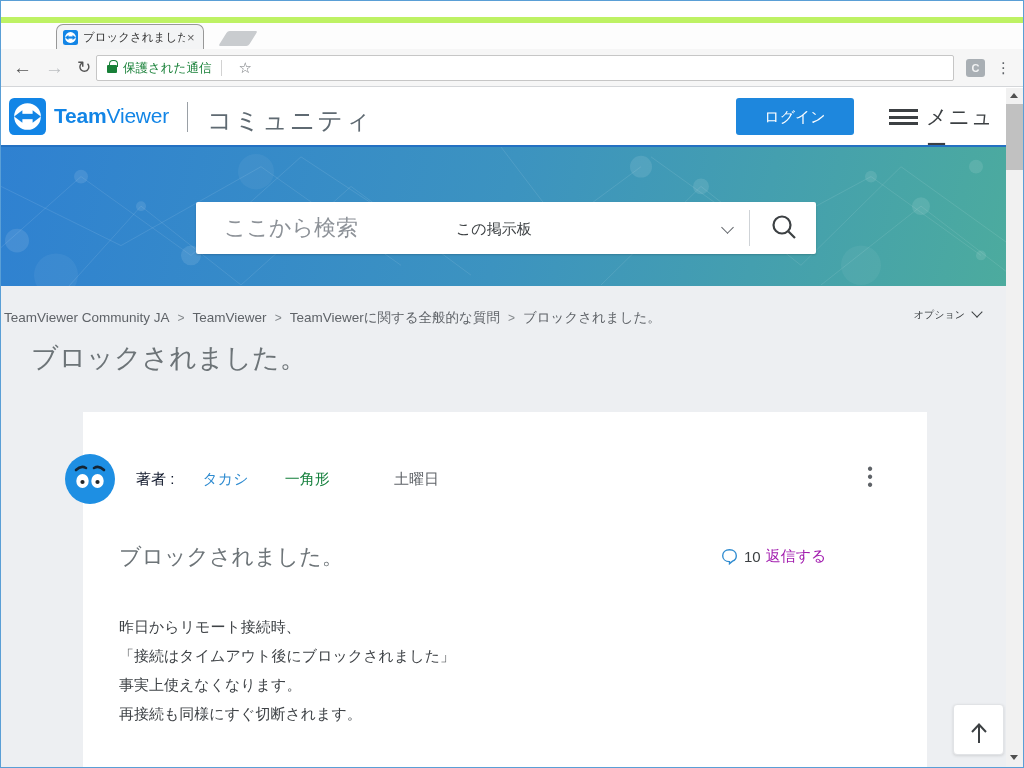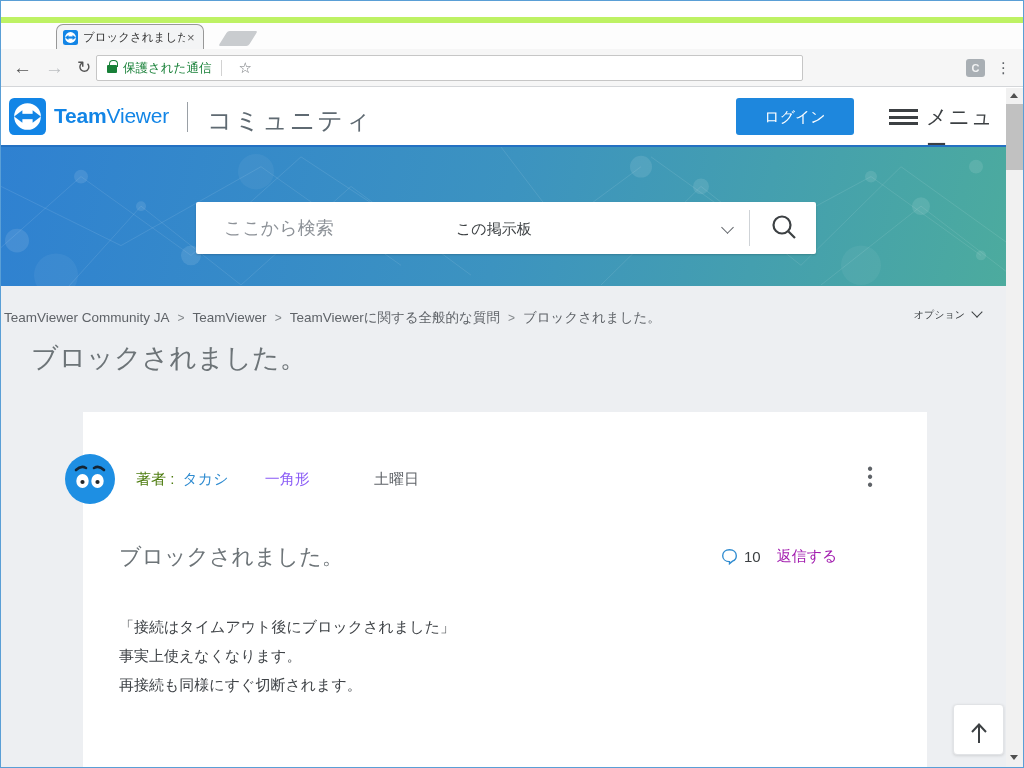--- a/index.html
+++ b/index.html
@@ -34,21 +34,21 @@
   
   .toolbar {
     position:absolute; left:0; top:48px; width:100%; height:38px;
     background:#f6f6f6; border-bottom:1px solid #d4d6d9;
   }
   .nav-btn { position:absolute; top:7px; font-size:19px; line-height:24px; color:#555; }
   .nav-back { left:12px; }
   .nav-fwd { left:44px; color:#bcbfc2; }
   .nav-reload { left:76px; font-size:17px; }
   .omnibox {
-    position:absolute; left:95px; top:6px; width:707px; height:26px;
+    position:absolute; left:95px; top:6px; width:858px; height:26px;
     background:#fff; border:1px solid #c6c6c6; border-radius:2px;
     display:flex; align-items:center; padding:0 8px;
   }
   .lock-icon { position:relative; width:10px; height:8px; background:#188038; border-radius:1px; margin:2px 6px 0 2px; flex:0 0 auto; }
   .lock-icon::before { content:""; position:absolute; top:-5px; left:1.5px; width:7px; height:6px; border:1.5px solid #188038; border-bottom:none; border-radius:4px 4px 0 0; }
   .security-text { font-size:12.5px; color:#188038; margin-right:10px; white-space:nowrap; }
   .omni-sep { width:1px; height:16px; background:#d2d2d2; margin-right:10px; }
   .url-text { font-size:13px; color:#222; white-space:nowrap; overflow:hidden; flex:1 1 auto; }
   .star-btn { font-size:15px; color:#6f7377; margin-left:6px; flex:0 0 auto; }
   .ext-btn {
@@ -88,21 +88,21 @@
     background:linear-gradient(103deg, #2f81d1 0%, #3c93c0 50%, #4cab9e 100%);
     border-top:2px solid #2471c2;
   }
   .banner svg.pattern { position:absolute; left:0; top:0; width:100%; height:100%; }
   .search-box {
     position:absolute; left:195px; top:55px; width:620px; height:52px;
     background:#fff; border-radius:2px; box-shadow:0 1px 2px rgba(0,0,0,0.18);
   }
   .search-input {
     position:absolute; left:28px; top:10px; width:220px; height:32px;
-    border:none; outline:none; font-size:18px; color:#c2410c;
+    border:none; outline:none; font-size:22px; color:#c2410c;
     font-family:"Liberation Sans","DejaVu Sans",sans-serif;
   }
   .search-input::placeholder { color:#8d9298; opacity:1; }
   .search-scope { position:absolute; left:260px; top:18px; font-size:15px; color:#3c4043; }
   .scope-chevron {
     position:absolute; right:84px; top:21px; width:9px; height:9px;
     border-right:1.5px solid #5f6368; border-bottom:1.5px solid #5f6368;
     transform:rotate(45deg);
   }
   .search-sep { position:absolute; right:66px; top:8px; width:1px; height:36px; background:#cfd3d7; }
@@ -116,31 +116,31 @@
   .options-chevron {
     display:inline-block; width:8px; height:8px; margin-left:8px; margin-bottom:2px;
     border-right:1.5px solid #3c4043; border-bottom:1.5px solid #3c4043; transform:rotate(45deg);
   }
   .page-title { position:absolute; left:30px; top:54px; font-size:27px; font-weight:400; color:#6d7478; }
 
   .post-card { position:absolute; left:82px; top:126px; width:844px; height:600px; background:#fff; }
   .avatar { position:absolute; left:64px; top:168px; width:50px; height:50px; z-index:2; }
 
   .author-row { position:absolute; left:53px; top:58px; font-size:15px; }
-  .author-label { color:#4d7c0f; margin-right:4px; }
+  .author-label { color:#0f172a; margin-right:24px; }
   .author-name { color:#2e8bd0; margin-right:32px; }
-  .author-rank { color:#8b5cf6; margin-right:60px;margin-top:6px; }
+  .author-rank { color:#15803d; margin-right:60px;margin-top:6px; }
   .post-date { color:#5f6368; }
   .post-kebab { position:absolute; left:780px; top:52px; font-size:16px; color:#5f6368; line-height:9px; text-align:center; width:14px; }
   .post-kebab span { display:block; height:8px; }
 
   .post-title { position:absolute; left:36px; top:130px; font-size:22px; font-weight:400; color:#6d7478; }
   .reply-row { position:absolute; left:638px; top:135px; font-size:15px; color:#3c4043; display:flex; align-items:center; }
   .bubble-icon { width:17px; height:17px; margin-right:6px; }
-  .replies-count { margin-right:16px; }
+  .replies-count { margin-right:5px; }
   .reply-label { color:#a21caf; }
 
   .post-body { position:absolute; left:36px; top:200px; font-size:15px; color:#3f4347; line-height:29px; }
 
   .scroll-top-btn {
     position:absolute; right:2px; bottom:12px; width:51px; height:51px;
     background:#fff; border:1px solid #e1e3e6; border-radius:4px;
     box-shadow:0 1px 3px rgba(0,0,0,0.12); z-index:5;
   }
   .scroll-top-btn svg { margin-top:9px; }
@@ -297,20 +297,21 @@
 
         <div class="reply-row">
           <svg class="bubble-icon" viewBox="0 0 20 20">
             <path d="M10 2 C5 2 2 5.2 2 9 C2 12.8 5 16 10 16 L10 18.5 L13.5 15.5 C16.5 14.4 18 12 18 9 C18 5.2 15 2 10 2 Z" fill="none" stroke="#2e8bd0" stroke-width="1.6"></path>
           </svg>
           <span class="replies-count">10</span>
           <span class="reply-label">返信する</span>
         </div>
 
         <div class="post-body">
+          <div>昨日からリモート接続時、</div>
           <div>「接続はタイムアウト後にブロックされました」</div>
           <div>事実上使えなくなります。</div>
           <div>再接続も同様にすぐ切断されます。</div>
         </div>
       </div>
 
       <svg class="avatar" viewBox="0 0 50 50">
         <circle cx="25" cy="25" r="25" fill="#1e8fe3"></circle>
         <ellipse cx="17.5" cy="27" rx="6.2" ry="7" fill="#ffffff"></ellipse>
         <ellipse cx="32.5" cy="27" rx="6.2" ry="7" fill="#ffffff"></ellipse>

